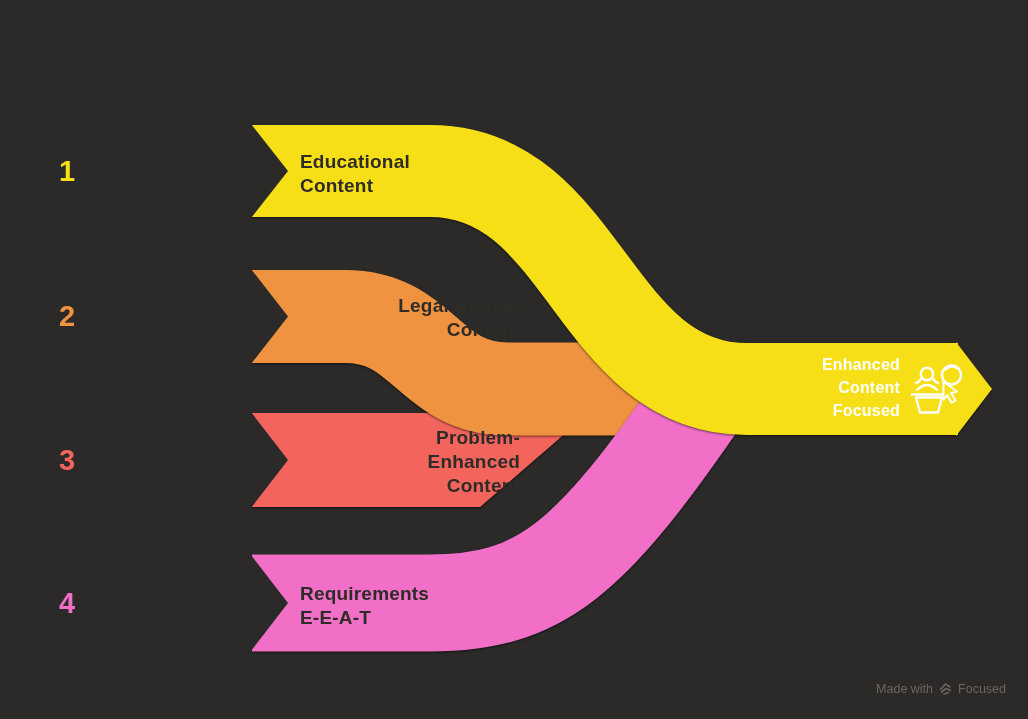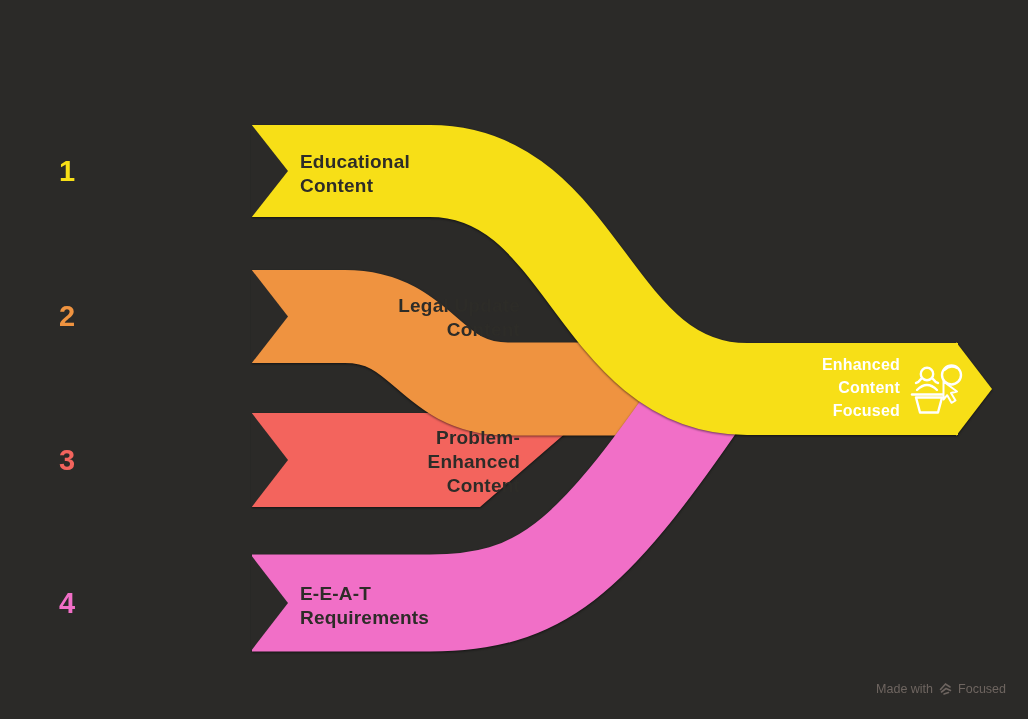--- a/index.html
+++ b/index.html
@@ -73,22 +73,22 @@
   <div class="band-label" style="top: 294px; color: rgb(45, 44, 40); text-align: right;">
     <span>Legal Update</span>
     <span>Content</span>
   </div>
   <div class="band-label" style="top: 426px; color: rgb(45, 44, 40); text-align: right;">
     <span>Problem-</span>
     <span>Enhanced</span>
     <span>Content</span>
   </div>
   <div class="band-label" style="top: 582px; color: rgb(45, 44, 40);">
+    <span>Requirements</span>
     <span>E-E-A-T</span>
-    <span>Requirements</span>
   </div>
 
   <div class="out-label" style="color: rgb(255, 255, 255);">
     <span>Enhanced</span>
     <span>Content</span>
     <span>Focused</span>
   </div>
 
   <div class="watermark" style="color: rgb(110, 101, 96);">
     <span>Made with</span>

